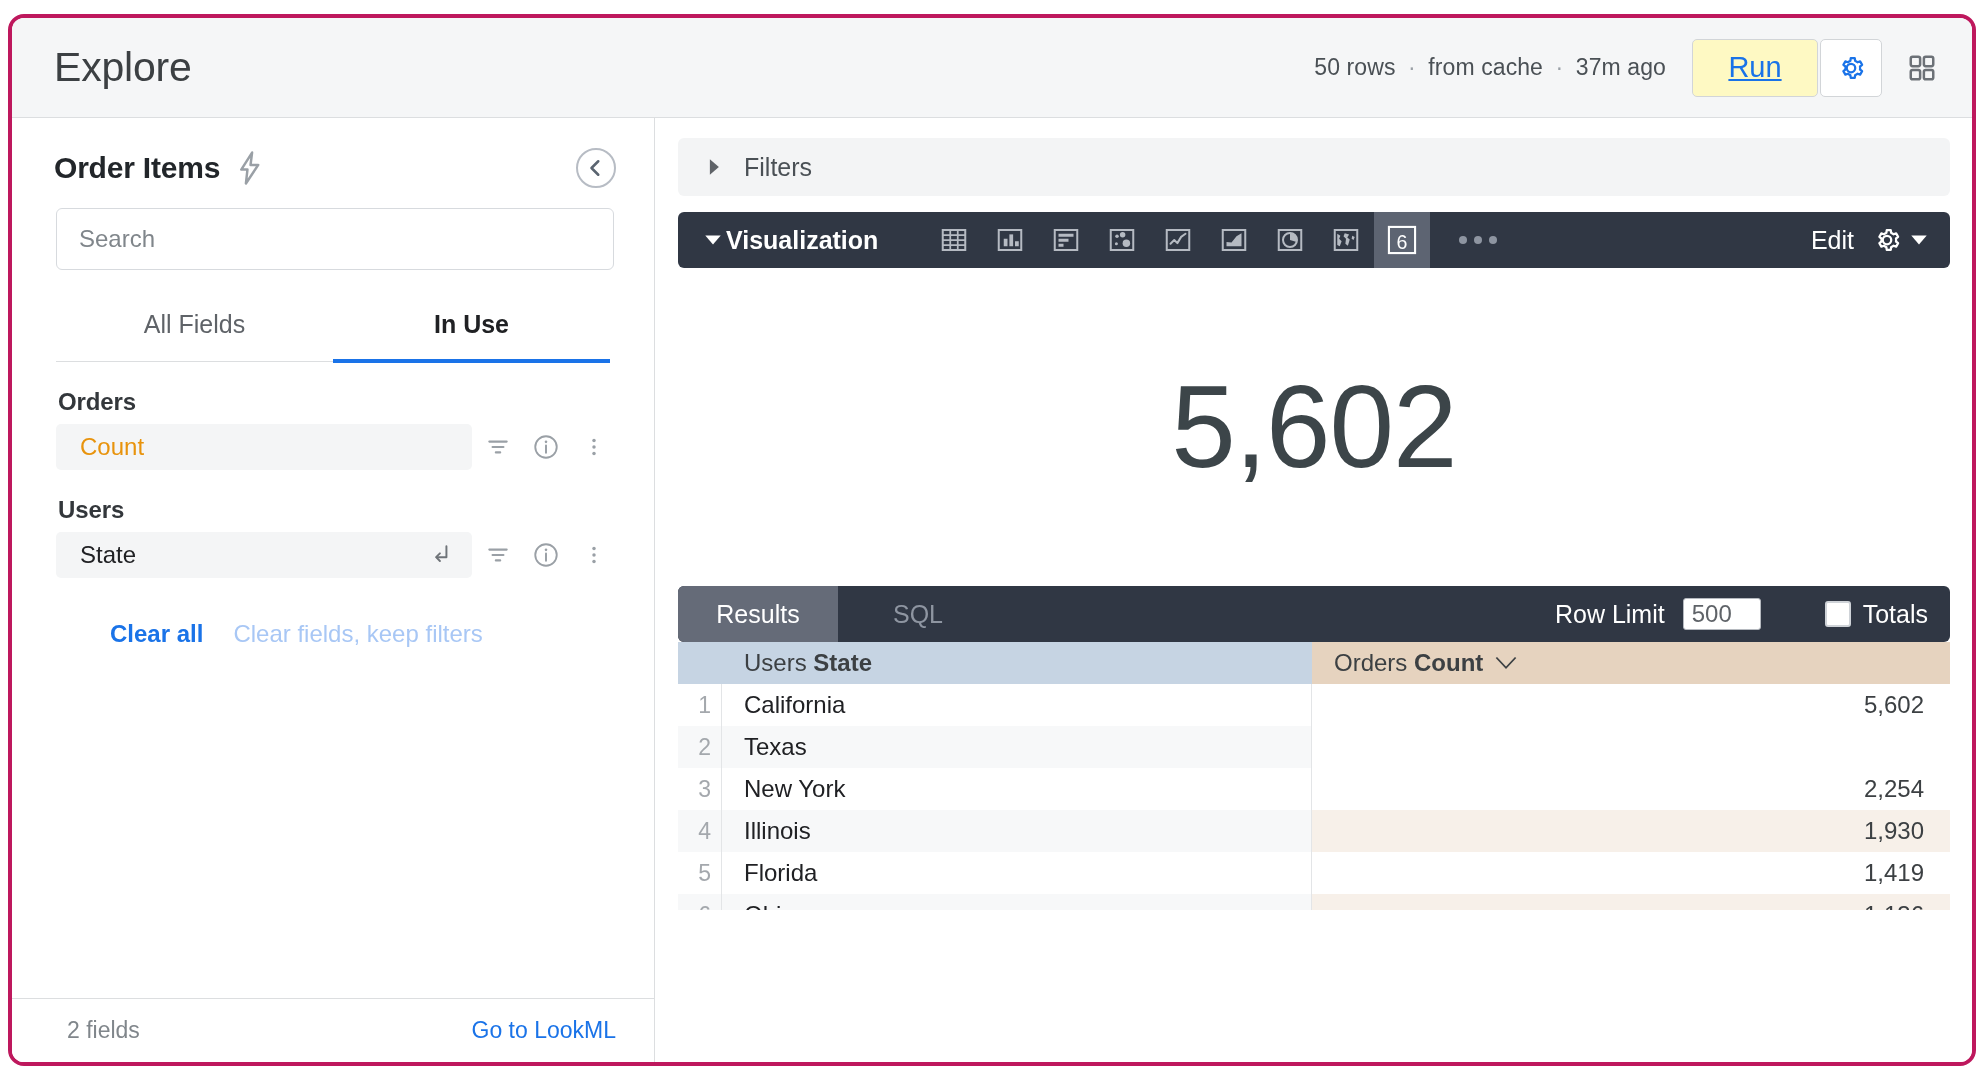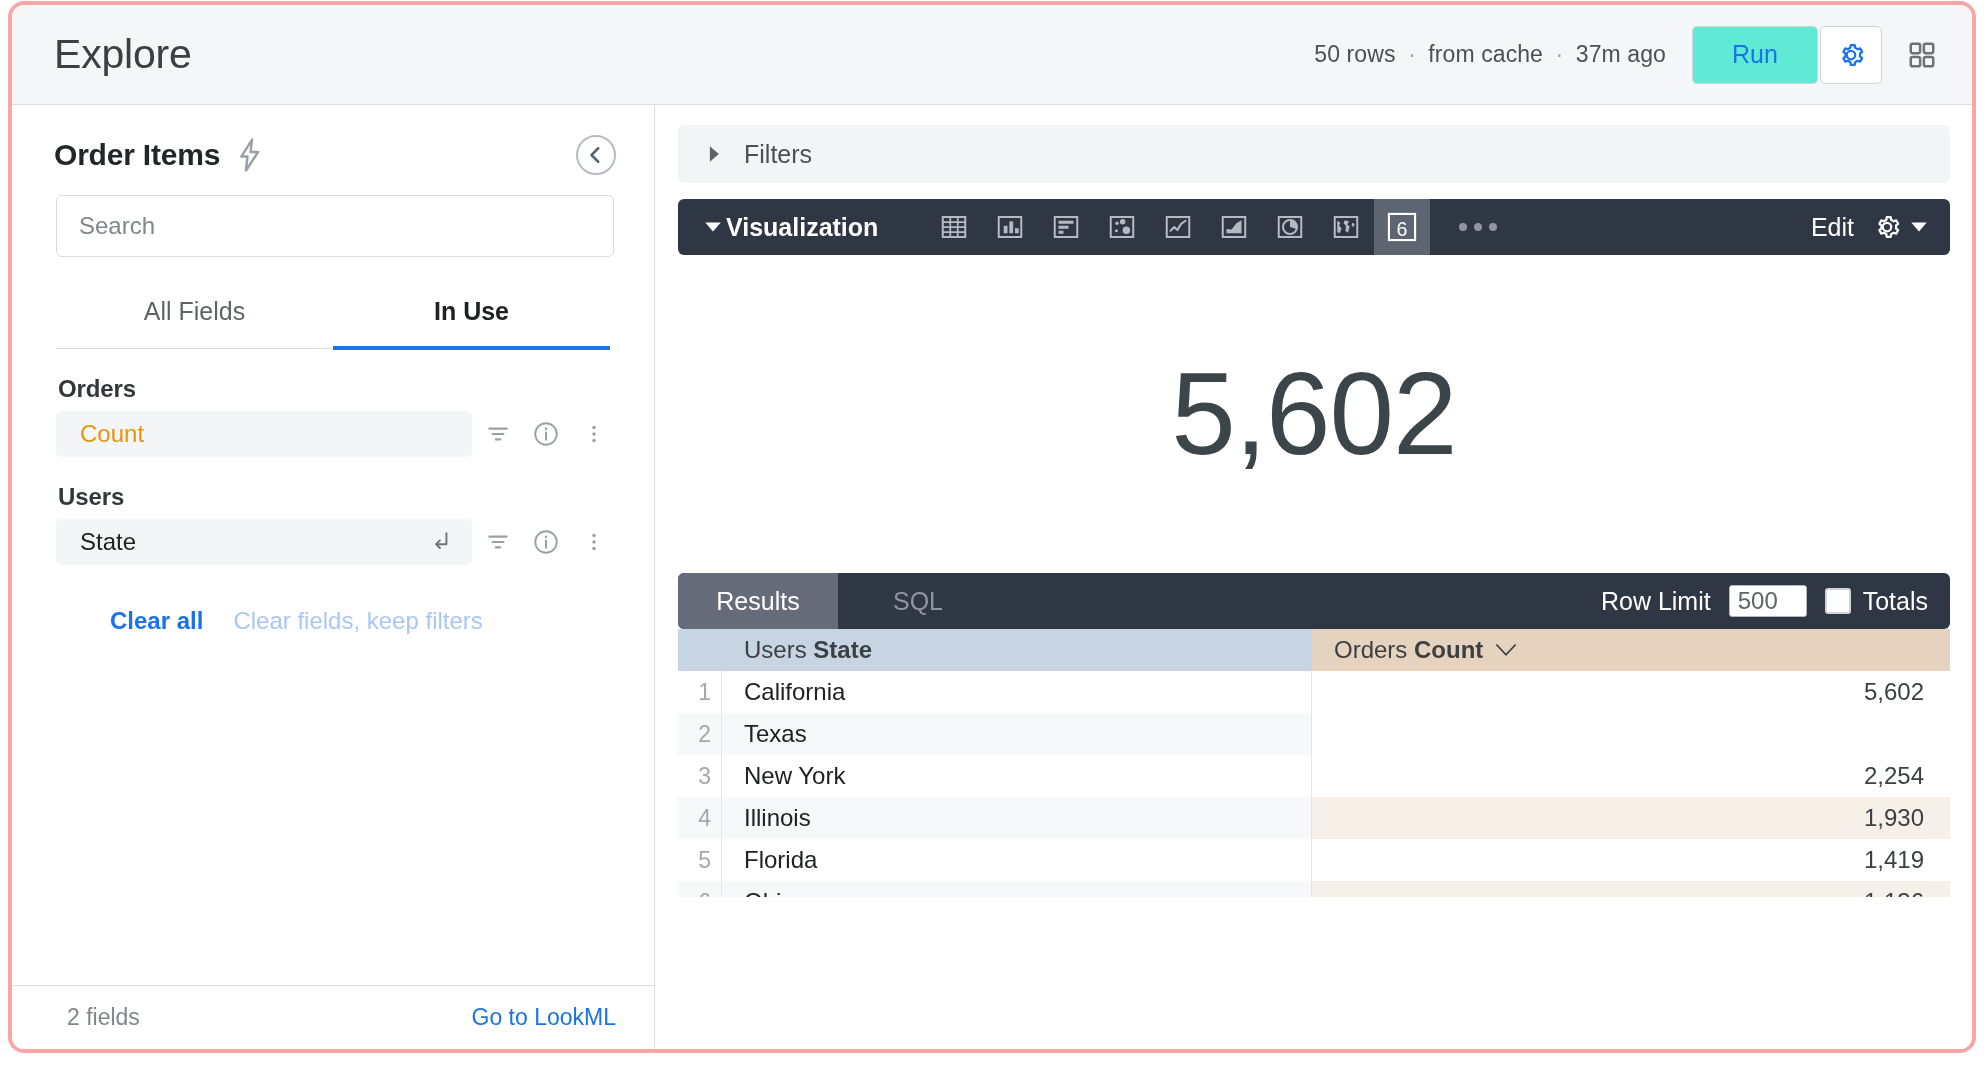--- a/index.html
+++ b/index.html
@@ -4,23 +4,23 @@
 <style>
   * { box-sizing: border-box; margin: 0; padding: 0; }
   html, body {
     width: 1984px; height: 1068px;
     background: #ffffff;
     font-family: "Liberation Sans", sans-serif;
     overflow: hidden;
   }
   .frame {
     position: absolute;
-    left: 8px; top: 1px;
+    left: 8px; top: 14px;
     width: 1968px; height: 1052px;
-    border: 4px solid #fca5a5;
+    border: 4px solid #be185d;
     border-radius: 16px;
     background: #ffffff;
     overflow: hidden;
   }
   
   .header {
     position: absolute; left: 0; top: 0;
     width: 100%; height: 100px;
     background: #f5f6f7;
     border-bottom: 1px solid #dcdee0;
@@ -35,24 +35,25 @@
     margin-left: auto; display: flex; align-items: center; gap: 0;
   }
   .status-text {
     font-size: 23px; color: #4a5055; letter-spacing: 0.1px;
     margin-right: 26px; white-space: nowrap;
   }
   .status-dot { color: #9aa0a6; padding: 0 6px; }
   .run-button {
     width: 126px; height: 58px;
     border: 1px solid #d2d5d8; border-radius: 5px;
-    background: #5eead4; color: #1a73e8;
-    font-size: 25px; font-family: "Liberation Sans", sans-serif;
+    background: #fef9c3; color: #1a73e8;
+    font-size: 29px; font-family: "Liberation Sans", sans-serif;
     display: flex; align-items: center; justify-content: center;
     cursor: pointer;
+    text-decoration: underline;
   }
   .run-gear {
     width: 62px; height: 58px; margin-left: 2px;
     border: 1px solid #d2d5d8; border-radius: 5px;
     background: #ffffff;
     display: flex; align-items: center; justify-content: center;
     cursor: pointer;
   }
   .grid-icon-btn {
     width: 56px; height: 58px; margin-left: 12px;
@@ -198,21 +199,21 @@
   }
   .data-tab.active { background: #656b78; color: #ffffff; }
   .data-tab.muted { color: #8e95a1; }
   .data-right { margin-left: auto; display: flex; align-items: center; padding-right: 22px; gap: 18px; }
   .row-limit-label { font-size: 25px; color: #ffffff; }
   .row-limit-input {
     width: 78px; height: 32px; border: 1px solid #b5b9bf; border-radius: 3px;
     background: #fff; font-size: 24px; color: #5f6368; padding: 0 8px;
     font-family: "Liberation Sans", sans-serif;
   }
-  .totals-wrap { display: flex; align-items: center; gap: 12px; cursor: pointer; }
+  .totals-wrap { display: flex; align-items: center; gap: 12px; cursor: pointer; margin-left: 46px; }
   .totals-box {
     width: 26px; height: 26px; border: 2px solid #cfd3d8; border-radius: 3px;
     background: #ffffff;
   }
   .totals-label { font-size: 25px; color: #ffffff; }
   
   .table { width: 100%; }
   .thead { display: flex; height: 42px; }
   .th-index { width: 44px; background: #c6d4e3; }
   .th-dim {

